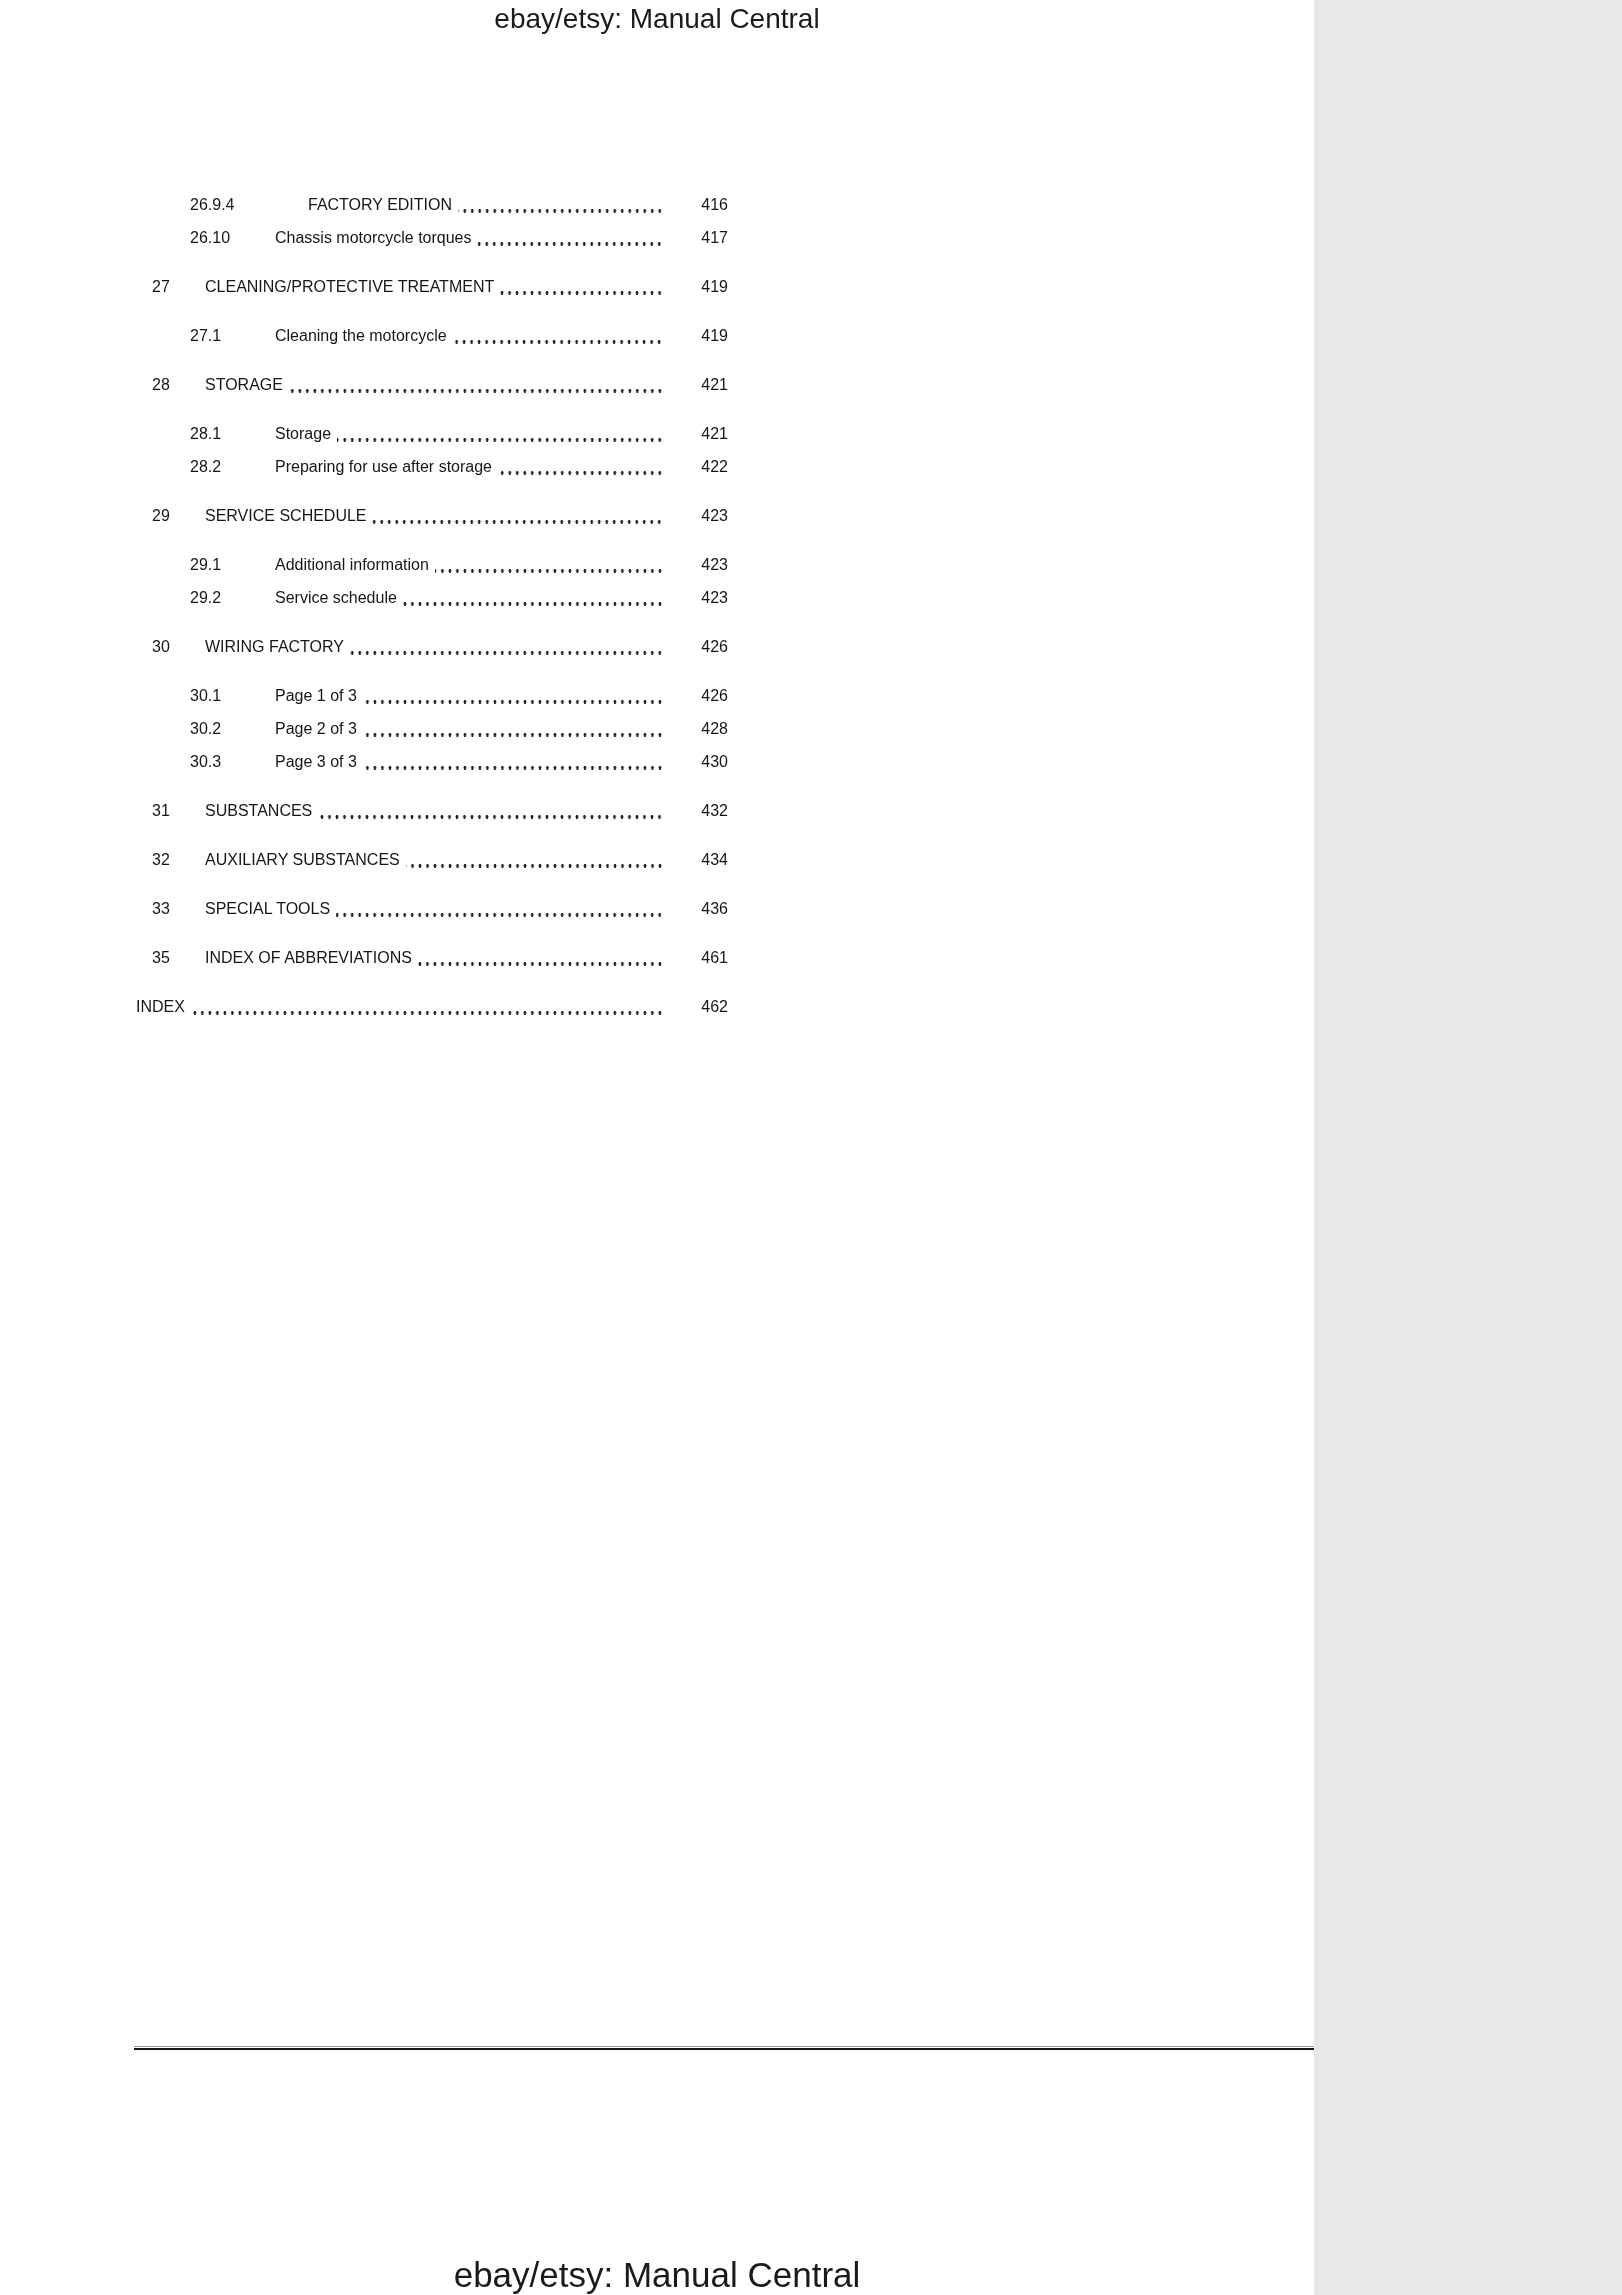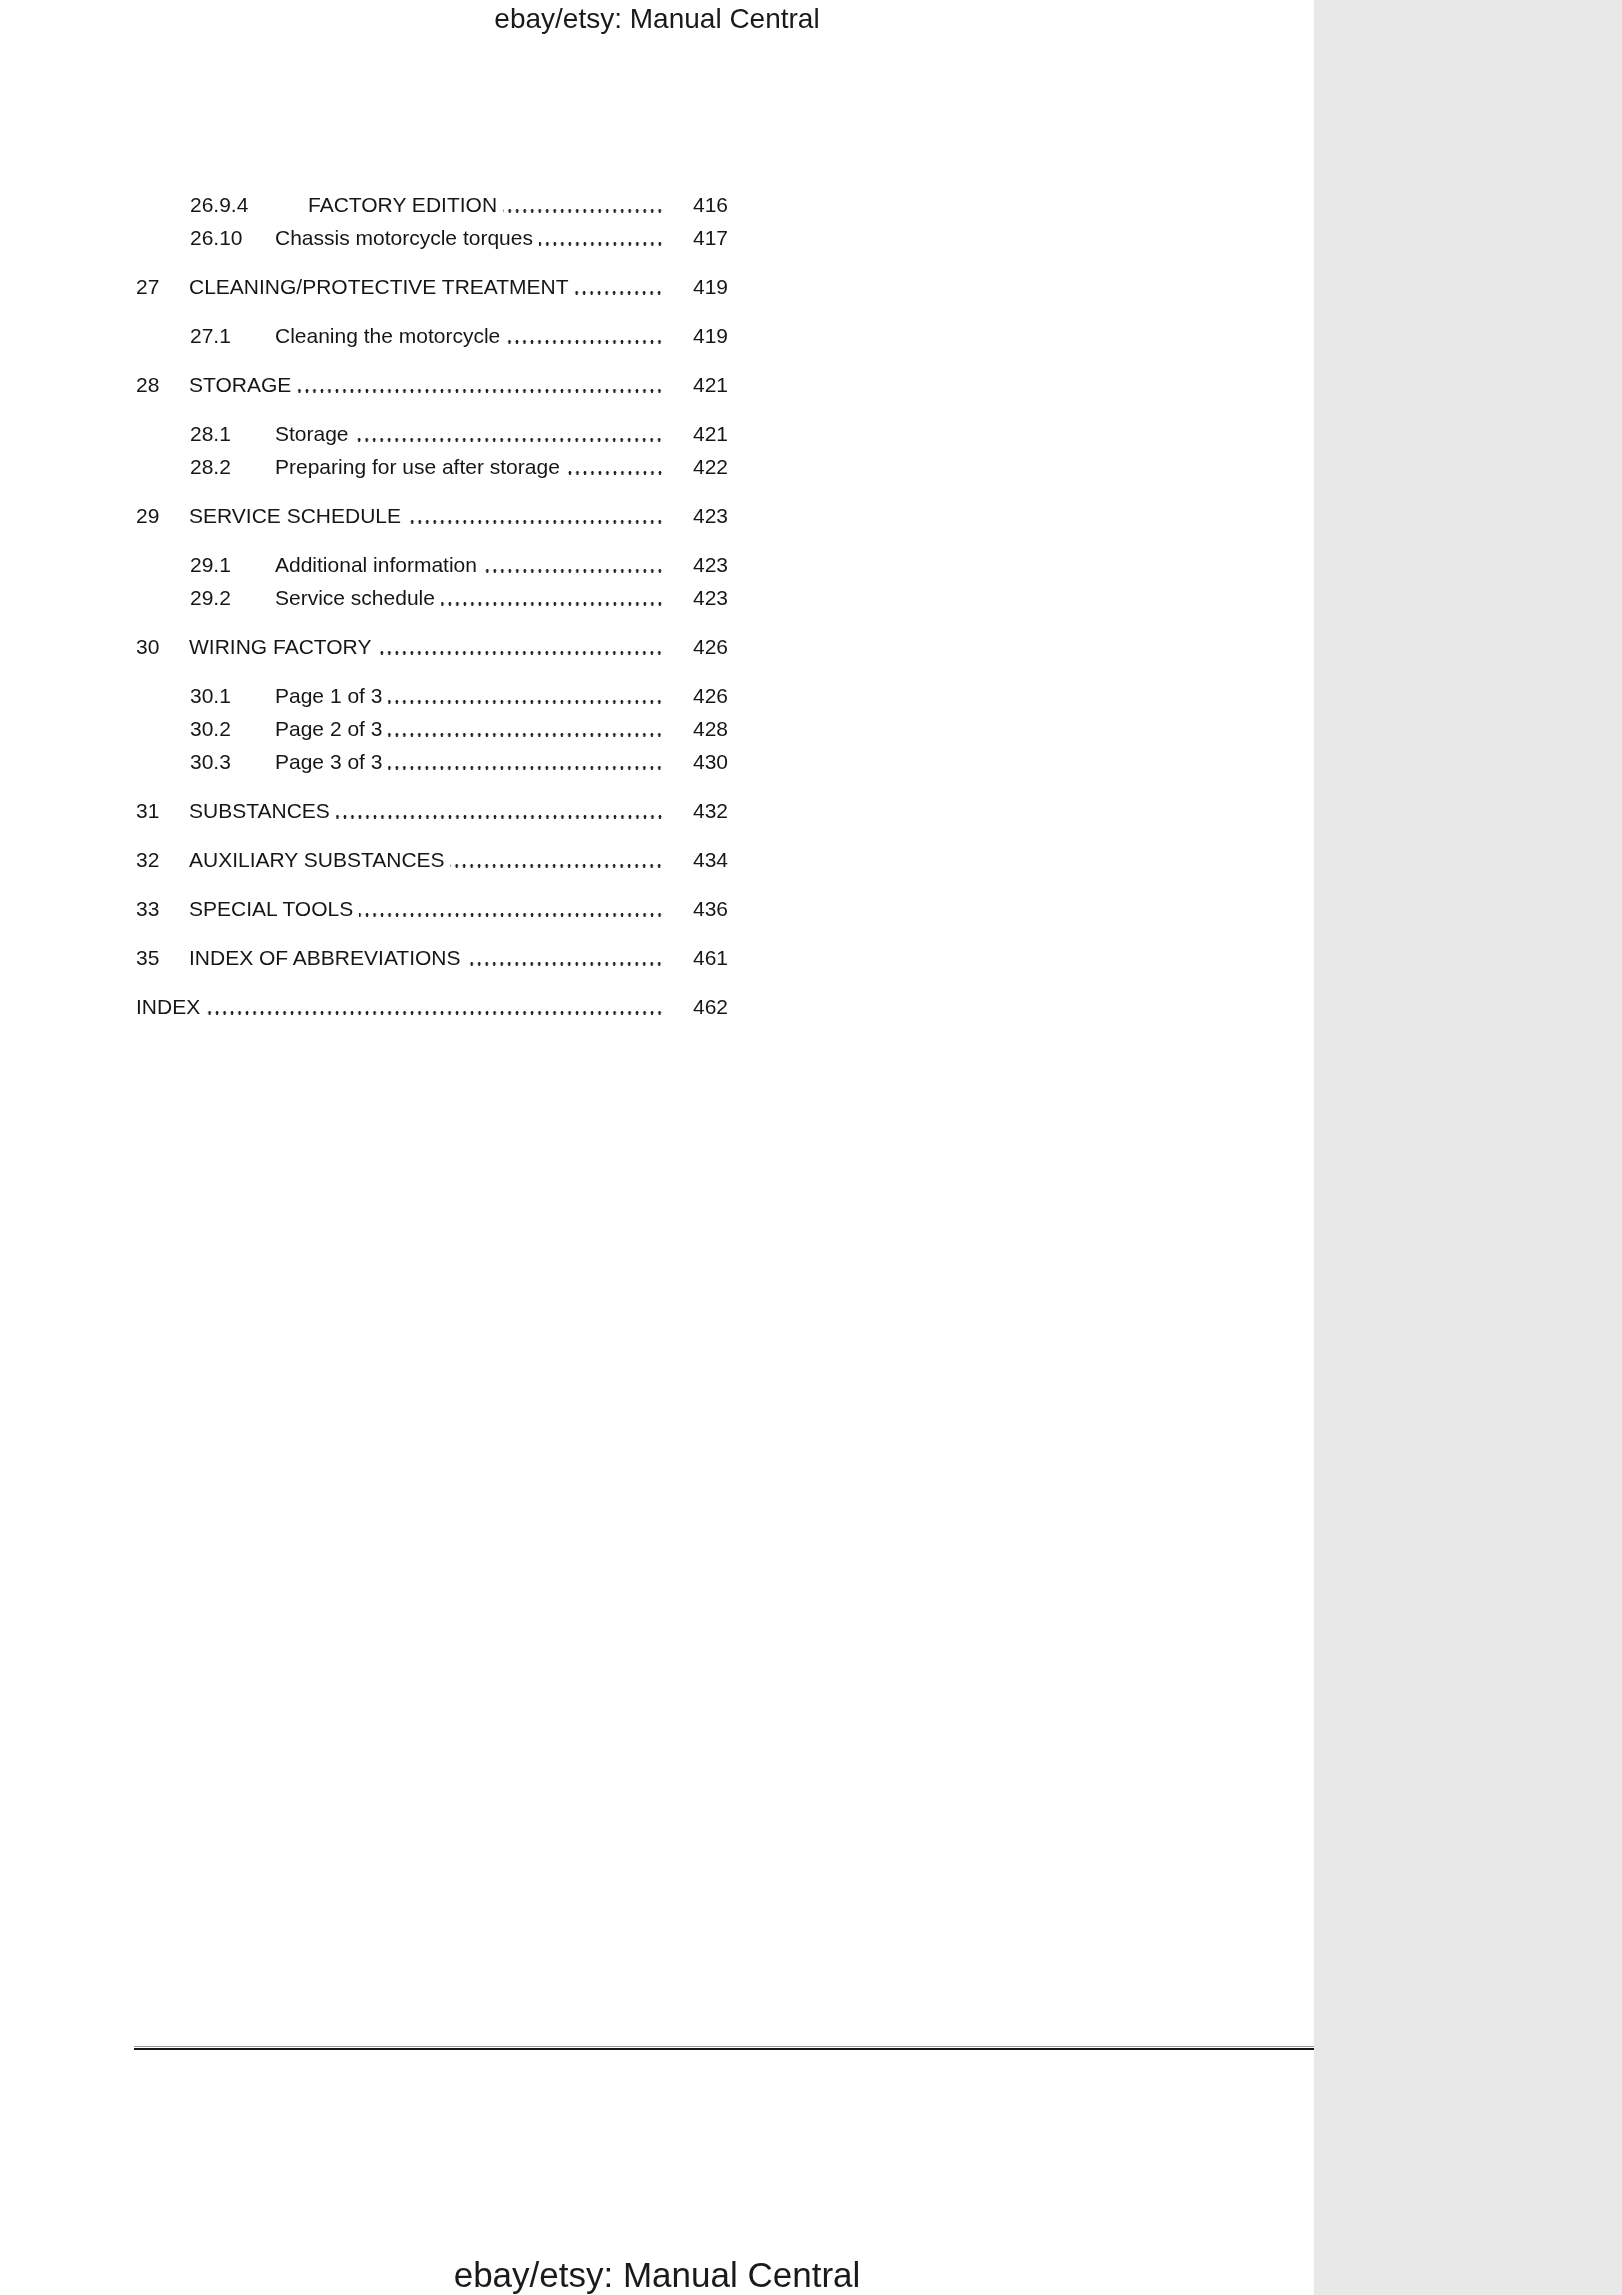--- a/index.html
+++ b/index.html
@@ -56,25 +56,25 @@
     top: 188px;
     width: 592px;
   }
   .toc-group + .toc-group { margin-top: 16px; }
 
   .toc-row {
     display: flex;
     align-items: flex-end;
     height: 33px;
     line-height: 33px;
-    font-size: 21px;
+    font-size: 16px;
     white-space: nowrap;
   }
   .toc-row .num { flex: 0 0 auto; }
-  .toc-row.l1 .num { width: 53px; }
+  .toc-row.l1 .num { width: 53px; margin-left: 16px; }
   .toc-row.l2 { padding-left: 54px; }
   .toc-row.l2 .num { width: 85px; }
   .toc-row.l3 { padding-left: 54px; }
   .toc-row.l3 .num { width: 118px; }
 
   .toc-row .title { flex: 0 0 auto; }
 
   .toc-row .dots {
     flex: 1 1 auto;
     align-self: flex-end;

